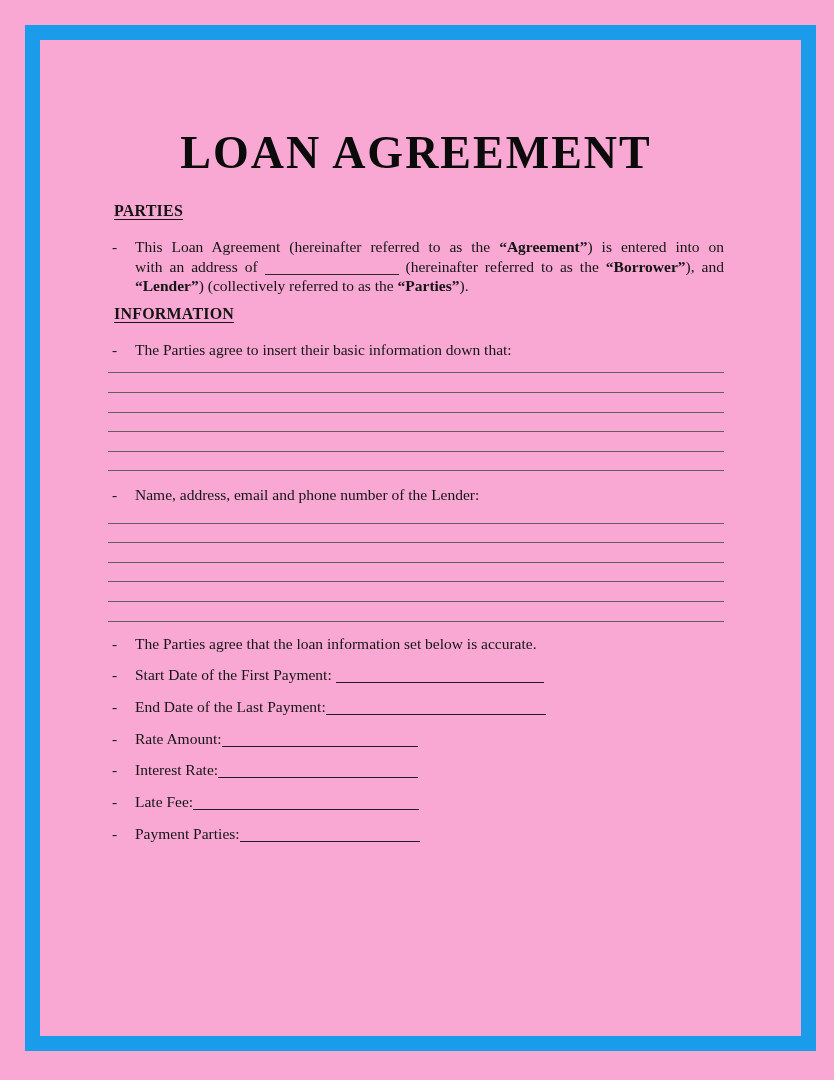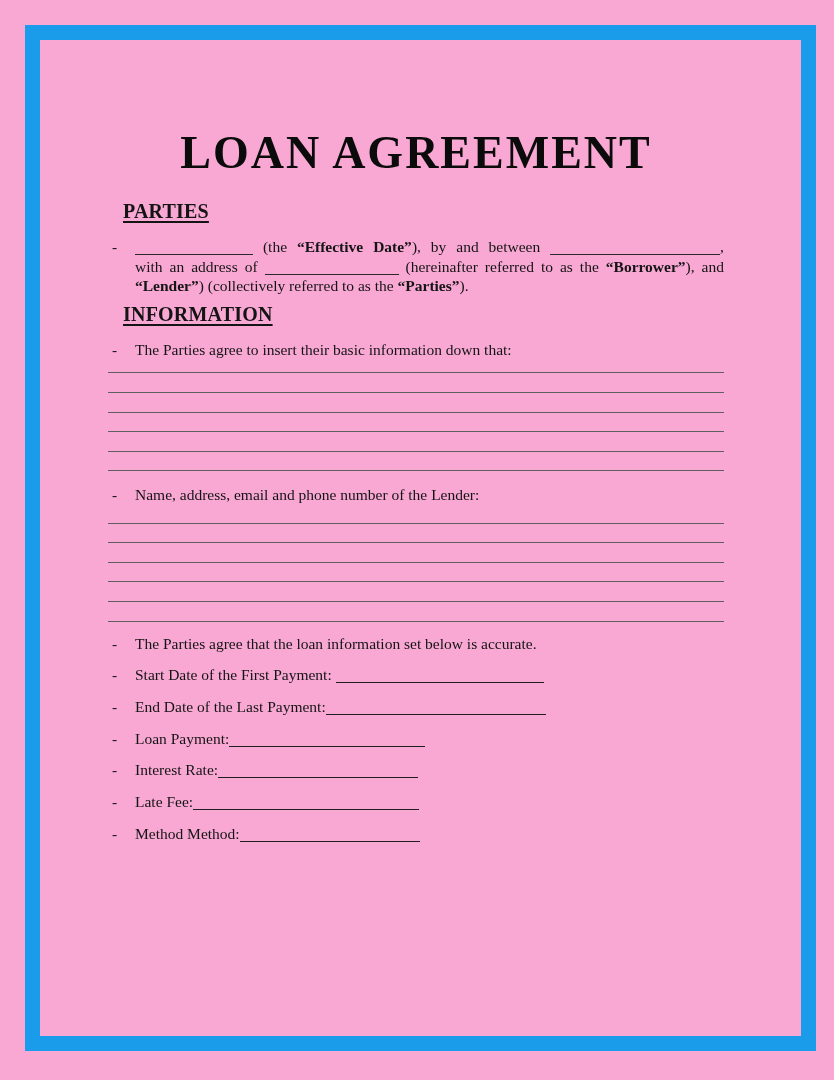--- a/index.html
+++ b/index.html
@@ -11,23 +11,23 @@
   .frame{
     position:absolute;left:25px;top:25px;right:26px;bottom:29px;
     border:15px solid #1b9ceb;pointer-events:none;
   }
   .content{position:absolute;left:108px;top:0;width:616px;}
   .title{
     font-size:46px;line-height:46px;font-weight:bold;text-align:center;
     letter-spacing:2px;margin:130px 0 0 0;color:#0b0b0b;white-space:nowrap;
   }
   .heading{
-    font-size:20px;line-height:16px;font-weight:bold;
+    font-size:16px;line-height:16px;font-weight:bold;
     text-decoration:underline;text-underline-offset:3px;
-    margin:27px 0 0 15px;letter-spacing:.2px;
+    margin:27px 0 0 6px;letter-spacing:.2px;
   }
   .heading.mt-info{margin-top:10px;}
   .heading.mt-loan{margin-top:21px;}
   .list-item{position:relative;padding-left:27px;font-size:15.5px;line-height:19.7px;margin-top:18px;}
   .list-item.lender{margin-top:14px;}
   .marker{position:absolute;left:4px;top:0;}
   .par-line{text-align:justify;text-align-last:justify;}
   .par-line.last{text-align:justify;text-align-last:left;}
   .bold{font-weight:bold;}
   .blank{
@@ -50,21 +50,21 @@
 
   <div class="content">
 
     <h1 class="title">LOAN AGREEMENT</h1>
 
     <h2 class="heading">PARTIES</h2>
 
     <div class="list-item">
       <span class="marker">-</span>
       <div>
-          <div class="par-line"><span class="blank" style="width: 118px;"></span><span> (the </span><span class="bold">“Effective Date”</span><span>), by and between </span><span class="blank" style="width: 170px;"></span><span>,</span></div>
+          <div class="par-line"><span>This Loan Agreement (hereinafter referred to as the </span><span class="bold">“Agreement”</span><span>) is entered into on</span></div>
           <div class="par-line"><span>with an address of </span><span class="blank" style="width: 134px;"></span><span> (hereinafter referred to as the </span><span class="bold">“Borrower”</span><span>), and</span></div>
           <div class="par-line last"><span class="bold">“Lender”</span><span>) (collectively referred to as the </span><span class="bold">“Parties”</span><span>).</span></div>
         </div>
     </div>
 
     <h2 class="heading mt-info">INFORMATION</h2>
 
     <div class="list-item">
       <span class="marker">-</span>
       <div>
@@ -93,20 +93,20 @@
         <div class="rule"></div>
         <div class="rule"></div>
         <div class="rule"></div>
       </div>
 
 
     <div class="loan-list">
         <div class="loan-item"><span class="marker">-</span><span>The Parties agree that the loan information set below is accurate.</span></div>
         <div class="loan-item"><span class="marker">-</span><span>Start Date of the First Payment: </span><span class="blank" style="width: 208px;"></span></div>
         <div class="loan-item"><span class="marker">-</span><span>End Date of the Last Payment:</span><span class="blank" style="width: 220px;"></span></div>
-        <div class="loan-item"><span class="marker">-</span><span>Loan Payment:</span><span class="blank" style="width: 196px;"></span></div>
+        <div class="loan-item"><span class="marker">-</span><span>Rate Amount:</span><span class="blank" style="width: 196px;"></span></div>
         <div class="loan-item"><span class="marker">-</span><span>Interest Rate:</span><span class="blank" style="width: 200px;"></span></div>
         <div class="loan-item"><span class="marker">-</span><span>Late Fee:</span><span class="blank" style="width: 226px;"></span></div>
-        <div class="loan-item"><span class="marker">-</span><span>Method Method:</span><span class="blank" style="width: 180px;"></span></div>
+        <div class="loan-item"><span class="marker">-</span><span>Payment Parties:</span><span class="blank" style="width: 180px;"></span></div>
       </div>
 
   </div>
 </div>
 
 </body></html>

